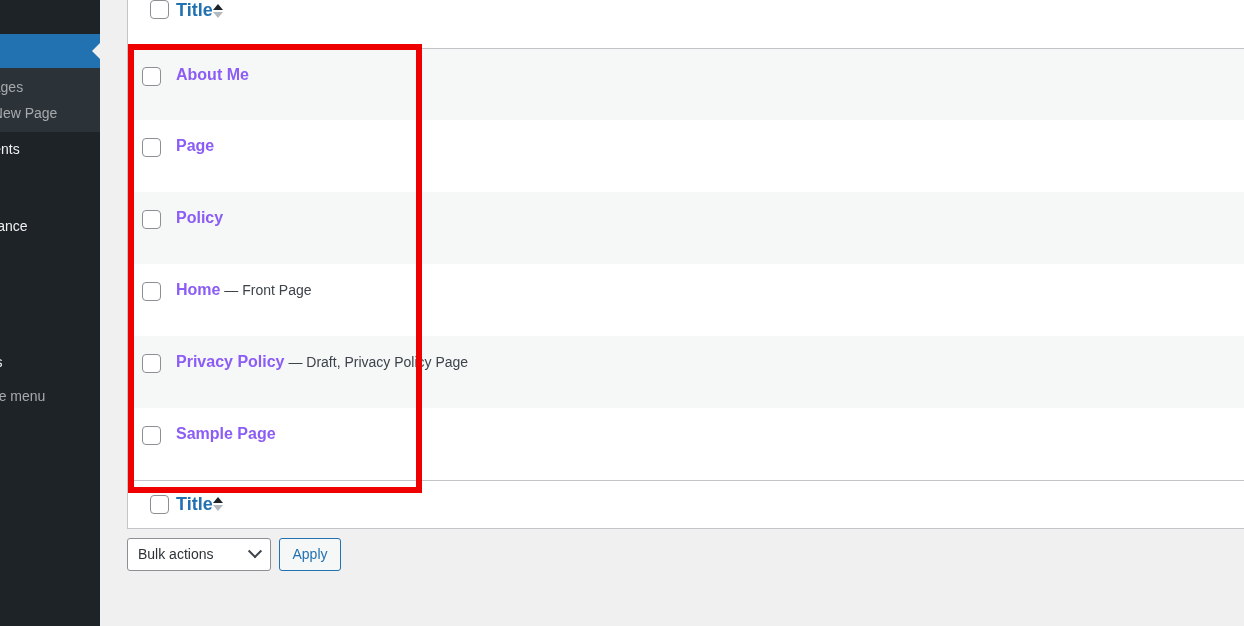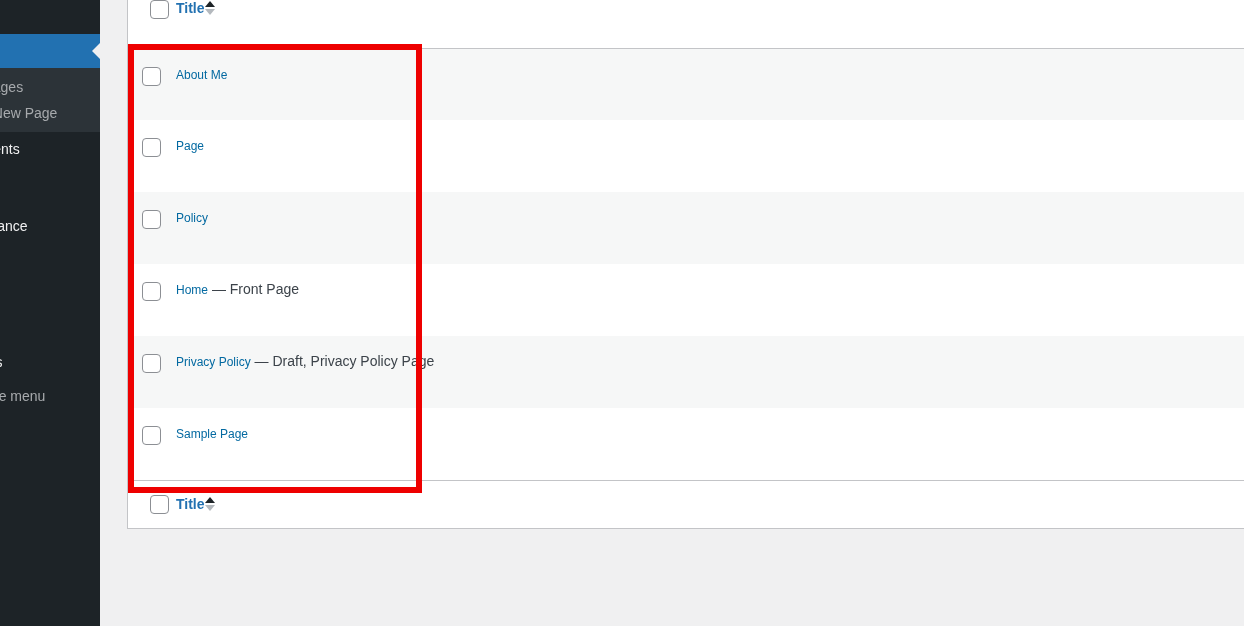--- a/index.html
+++ b/index.html
@@ -135,21 +135,21 @@
   }
   thead .cb, tfoot .cb { margin-top: 0; }
   tbody .cb { margin-top: 18px; }
 
   .sort-link {
     display: inline-flex;
     align-items: center;
     gap: 0;
     color: #2271b1;
     text-decoration: none;
-    font-size: 14px;
+    font-size: 18px;
     cursor: pointer;
   }
   .sorting-indicator {
     display: inline-block;
     width: 10px;
     height: 16px;
     position: relative;
   }
   .sorting-indicator .asc,
   .sorting-indicator .desc {
@@ -167,23 +167,23 @@
     bottom: 1px;
     border-top: 6px solid #b4b9be;
   }
 
   tbody tr { height: 72px; }
   tbody tr.alt td { background: #f6f7f7; }
   tbody tr td { background: #fff; }
   tbody tr td.col-title { padding-top: 17px; }
 
   .row-title {
-    color: #0369a1;
-    font-weight: normal;
-    font-size: 12px;
+    color: #8b5cf6;
+    font-weight: bold;
+    font-size: 16px;
     text-decoration: none;
     cursor: pointer;
   }
   .post-state {
     color: #3c434a;
     font-weight: normal;
     font-size: 14px;
   }
 
   
@@ -398,16 +398,25 @@
                   <span class="desc"></span>
               </span>
             </span>
           </th>
         </tr>
       </tfoot>
 
     </table>
   </div>
 
+  <div class="tablenav">
+    <div class="bulk-select">
+      <span>Bulk actions</span>
+      <span class="chev"></span>
+    </div>
+    <div class="apply-btn">
+      <span>Apply</span>
+    </div>
+  </div>
 
 </div>
 
 <div id="annotation-box"></div>
 
 </body></html>

